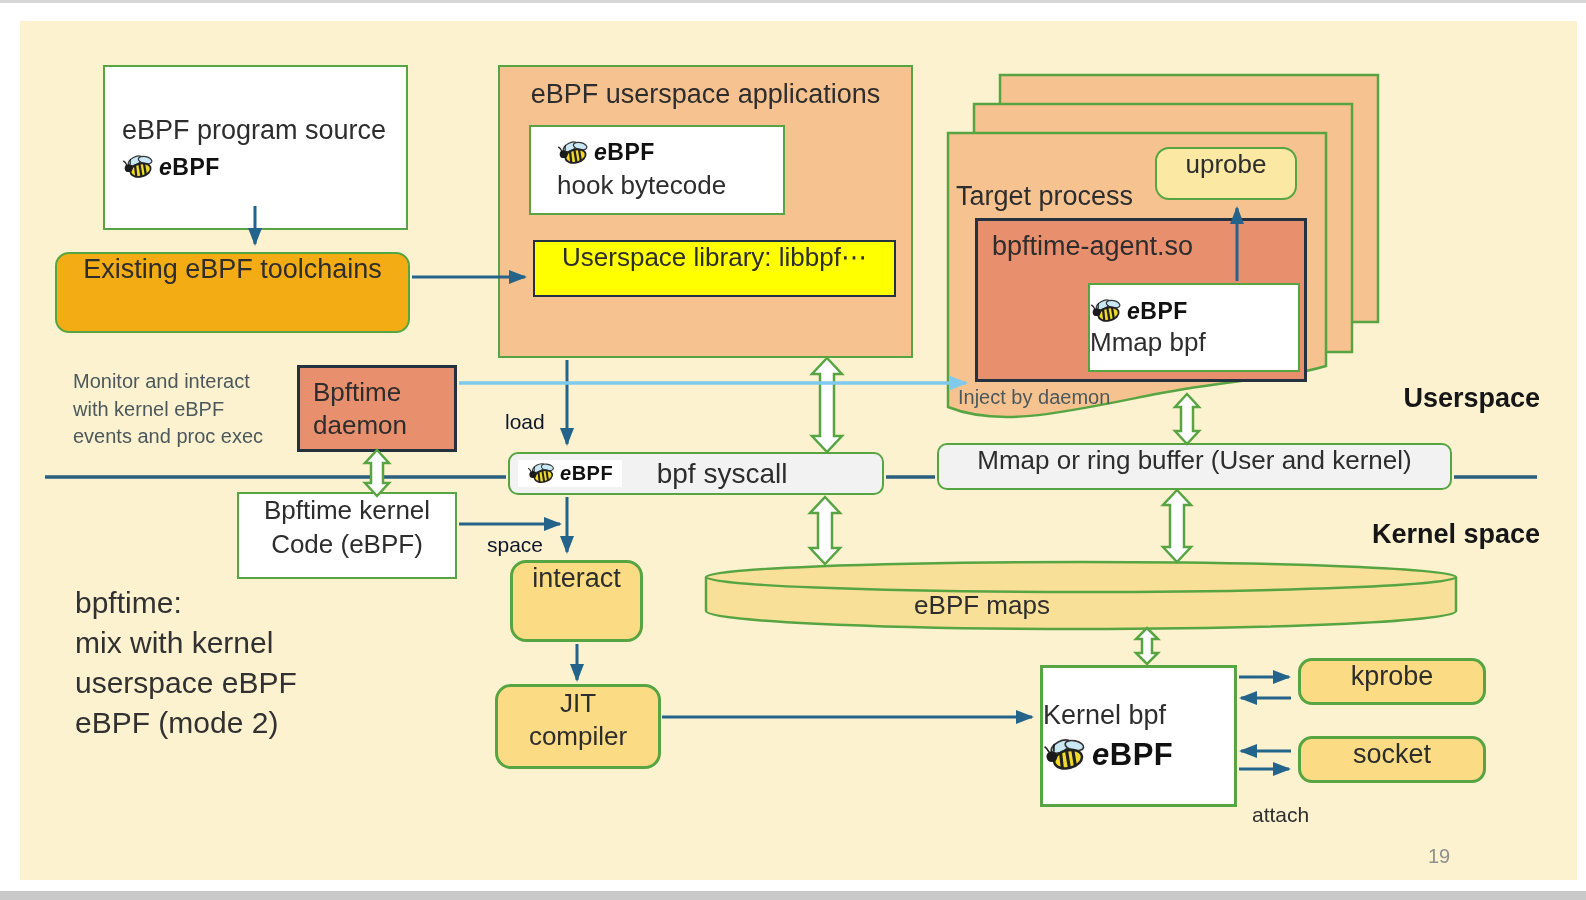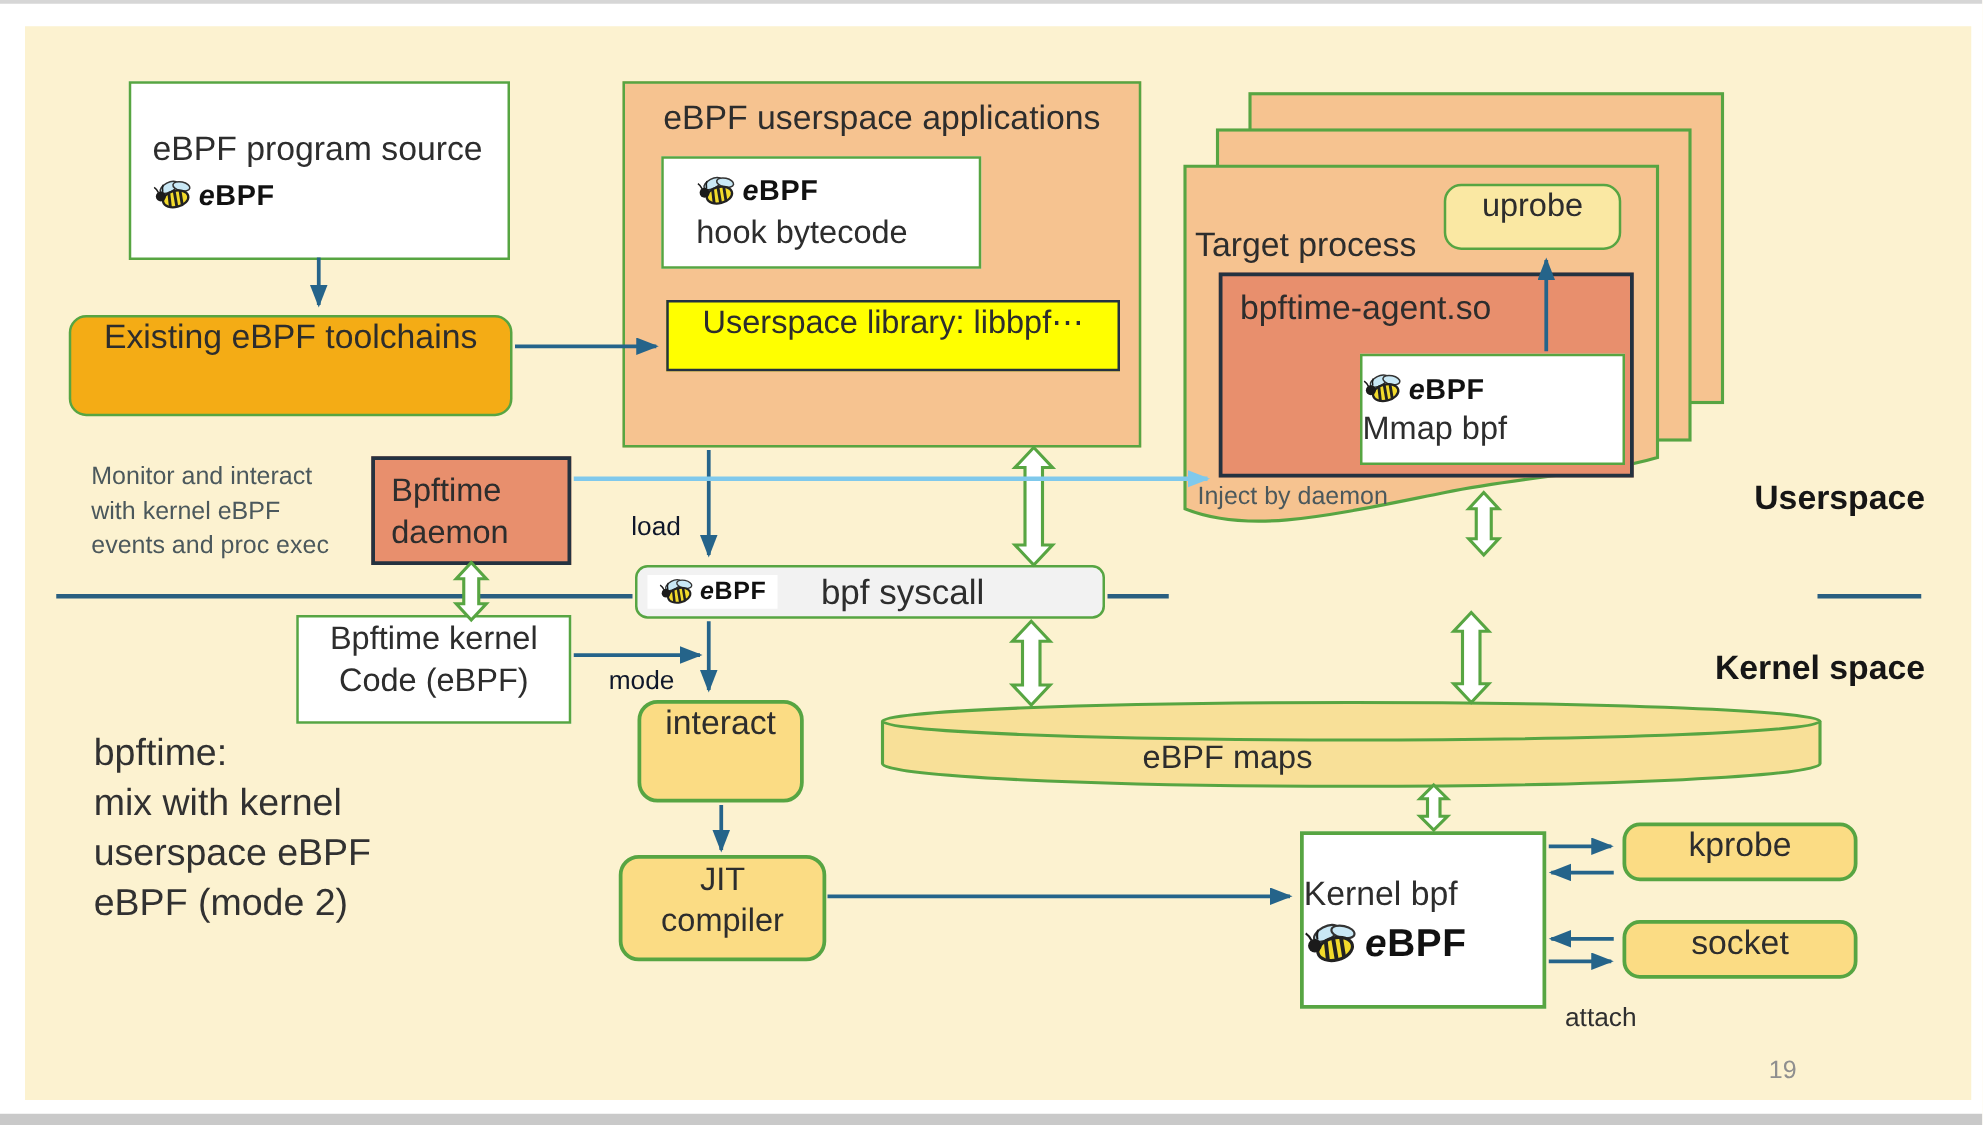--- a/index.html
+++ b/index.html
@@ -30,21 +30,21 @@
   .ebpf-word { display:inline-block; font-weight:800; font-size:23px; color:#111; letter-spacing:0.5px; }
   .ebpf-word::first-letter { font-style:italic; }
   .logo-big .ebpf-word { font-size:31px; }
   .logo-big svg { width:46px; height:36px; }
   .bee-svg { width:34px; height:26px; }
   .syscall-patch { background:#ffffff; padding:2px 9px; margin-left:8px; }
   .dblarrow { fill:#ffffff; stroke:#57A542; stroke-width:2.5px; }
   .teal { stroke:#25648A; stroke-width:3px; fill:none; }
   .divider { stroke:#2A5F80; stroke-width:3.5px; fill:none; }
   .blue { stroke:#7FC9EC; stroke-width:3.5px; fill:none; }
-  .pagenum { font-size:20px; color:#8f8f8f; text-align:left; }
+  .pagenum { font-size:20px; color:#8f8f8f; text-align:center; }
 </style>
 </head>
 <body>
 
 <svg width="0" height="0" style="position:absolute">
   <defs>
     <symbol id="bee" viewBox="0 0 44 34">
       <ellipse cx="17" cy="9" rx="10" ry="5" fill="#C9E8F5" stroke="#333" stroke-width="1.6" transform="rotate(-28 17 9)"></ellipse>
       <ellipse cx="30" cy="8" rx="9" ry="4.6" fill="#C9E8F5" stroke="#333" stroke-width="1.6" transform="rotate(12 30 8)"></ellipse>
       <g transform="rotate(-14 24 21)">
@@ -69,21 +69,21 @@
   <div class="slide"></div>
 
   <svg class="layer" id="shapes-layer">
     <rect x="1000" y="75" width="378" height="247" fill="#F6C390" stroke="#57A542" stroke-width="2.5"></rect>
     <rect x="974" y="104" width="378" height="248" fill="#F6C390" stroke="#57A542" stroke-width="2.5"></rect>
     <path d="M948,133 L1326,133 L1326,366 C1282,379 1226,380 1156,394 C1066,412 1000,428 948,407 Z" fill="#F6C390" stroke="#57A542" stroke-width="2.5"></path>
     <path d="M706,577 L706,611 C706,621 874,629 1081,629 C1288,629 1456,621 1456,611 L1456,577" fill="#F8E098" stroke="#57A542" stroke-width="2.5"></path>
     <ellipse cx="1081" cy="577" rx="375" ry="15" fill="#F8E098" stroke="#57A542" stroke-width="2.5"></ellipse>
   </svg>
 
-  <div class="box white gborder col" style="left:103px;top:65px;width:305px;height:143px;padding-left:17px;gap:8px">
+  <div class="box white gborder col" style="left:103px;top:65px;width:305px;height:165px;padding-left:17px;gap:8px">
     <div class="t27">eBPF program source</div>
     <span class="ebpf-logo">
       <svg class="bee-svg">
           <use href="#bee"></use>
         </svg>
       <span class="ebpf-word">eBPF</span>
     </span>
   </div>
 
   <div class="box amber gborder r14 center t27" style="left:55px;top:252px;width:355px;height:81px">
@@ -139,20 +139,23 @@
 
   <div class="box grayfill gborder r10" style="left:508px;top:452px;width:376px;height:43px;display:flex;align-items:center">
     <span class="ebpf-logo syscall-patch">
       <svg class="bee-svg" style="width:30px;height:23px">
           <use href="#bee"></use>
         </svg>
       <span class="ebpf-word" style="font-size:20px">eBPF</span>
     </span>
     <div class="t28" style="flex:1;text-align:center;margin-right:60px">bpf syscall</div>
   </div>
+  <div class="box grayfill gborder r10 center t26" style="left:937px;top:443px;width:515px;height:47px">
+    <span>Mmap or ring buffer (User and kernel)</span>
+  </div>
 
   <div class="box white gborder center t26" style="left:237px;top:492px;width:220px;height:87px;line-height:1.3">
     <span style="max-width:200px">Bpftime kernel Code (eBPF)</span>
   </div>
 
   <div class="box gold r16 center t27" style="left:510px;top:560px;width:133px;height:82px;border:3px solid #57A542">
     <span>interact</span>
   </div>
   <div class="box gold r16 center t26" style="left:495px;top:684px;width:166px;height:85px;border:3px solid #57A542;line-height:1.25">
     <span style="max-width:120px">JIT compiler</span>
@@ -172,21 +175,21 @@
     </span>
   </div>
   <div class="box gold r14 center t27" style="left:1298px;top:658px;width:188px;height:47px;border:3px solid #57A542">
     <span>kprobe</span>
   </div>
   <div class="box gold r14 center t27" style="left:1298px;top:736px;width:188px;height:47px;border:3px solid #57A542">
     <span>socket</span>
   </div>
 
   <div class="box t21" style="left:505px;top:410px"><span>load</span></div>
-  <div class="box t21" style="left:487px;top:533px"><span>mode</span></div>
+  <div class="box t21" style="left:487px;top:533px"><span>space</span></div>
   <div class="box t21" style="left:1252px;top:803px;color:#2f2f2f"><span>attach</span></div>
   <div class="box region" style="left:1340px;top:383px;width:200px"><span>Userspace</span></div>
   <div class="box region" style="left:1340px;top:519px;width:200px"><span>Kernel space</span></div>
   <div class="box sidenote" style="left:75px;top:583px;width:300px">
     <div>bpftime:</div>
     <div>mix with kernel</div>
     <div>userspace eBPF</div>
     <div>eBPF (mode 2)</div>
   </div>
   <div class="box pagenum" style="left:1415px;top:845px;width:48px"><span>19</span></div>

